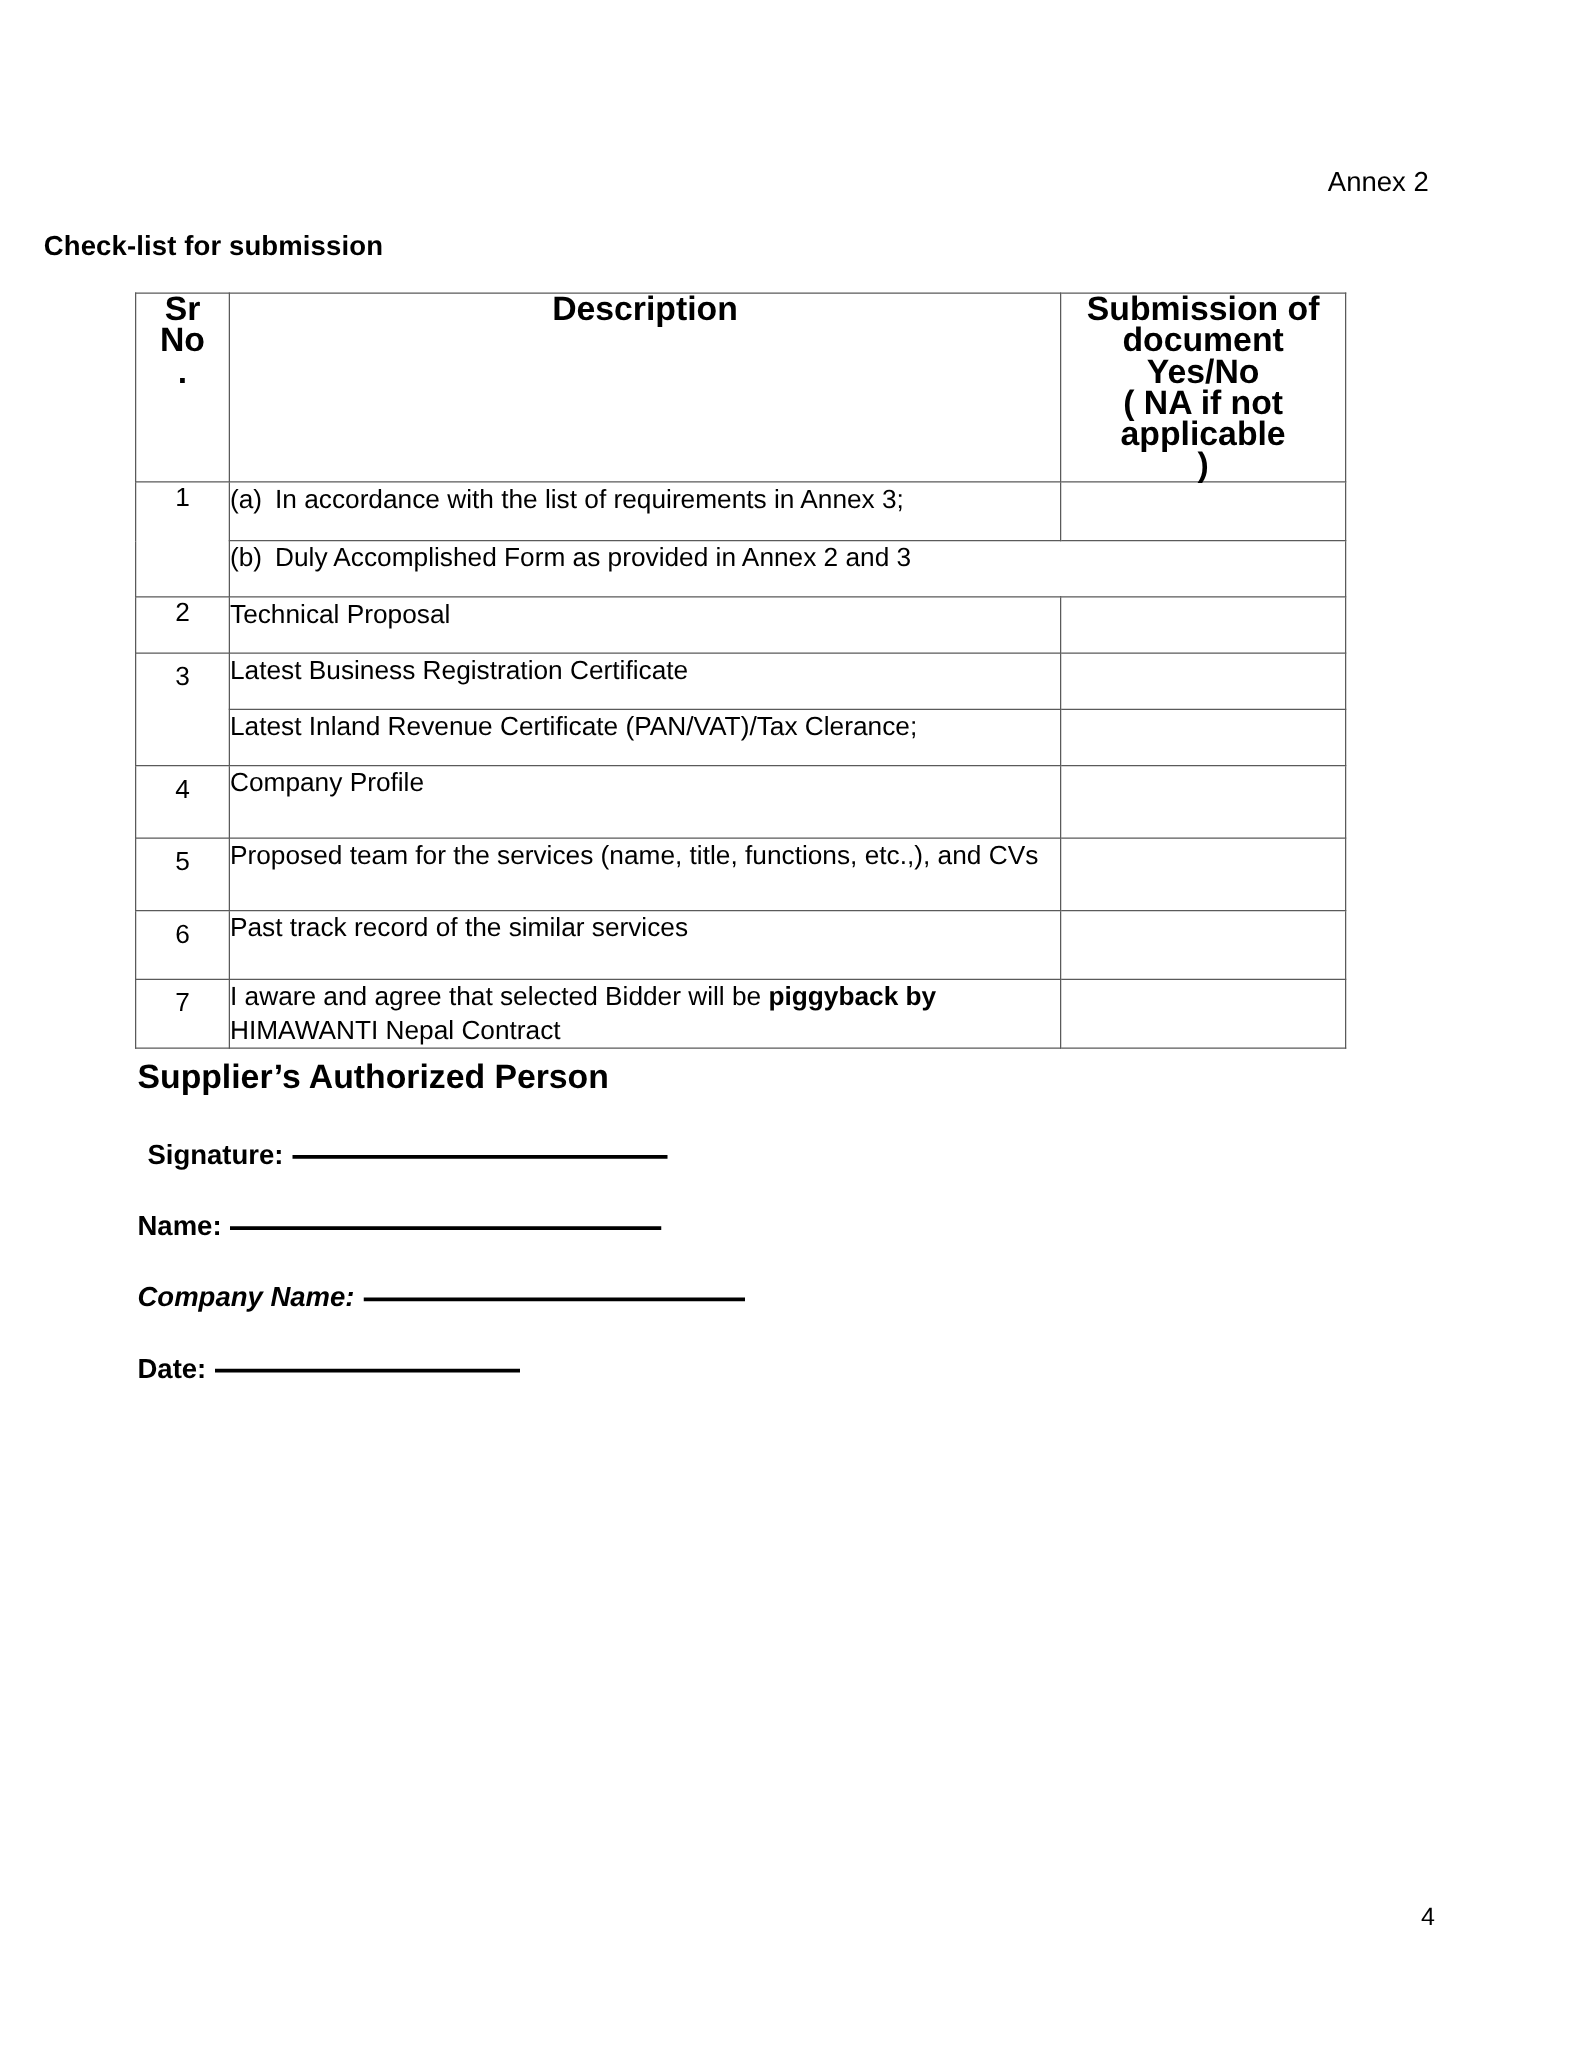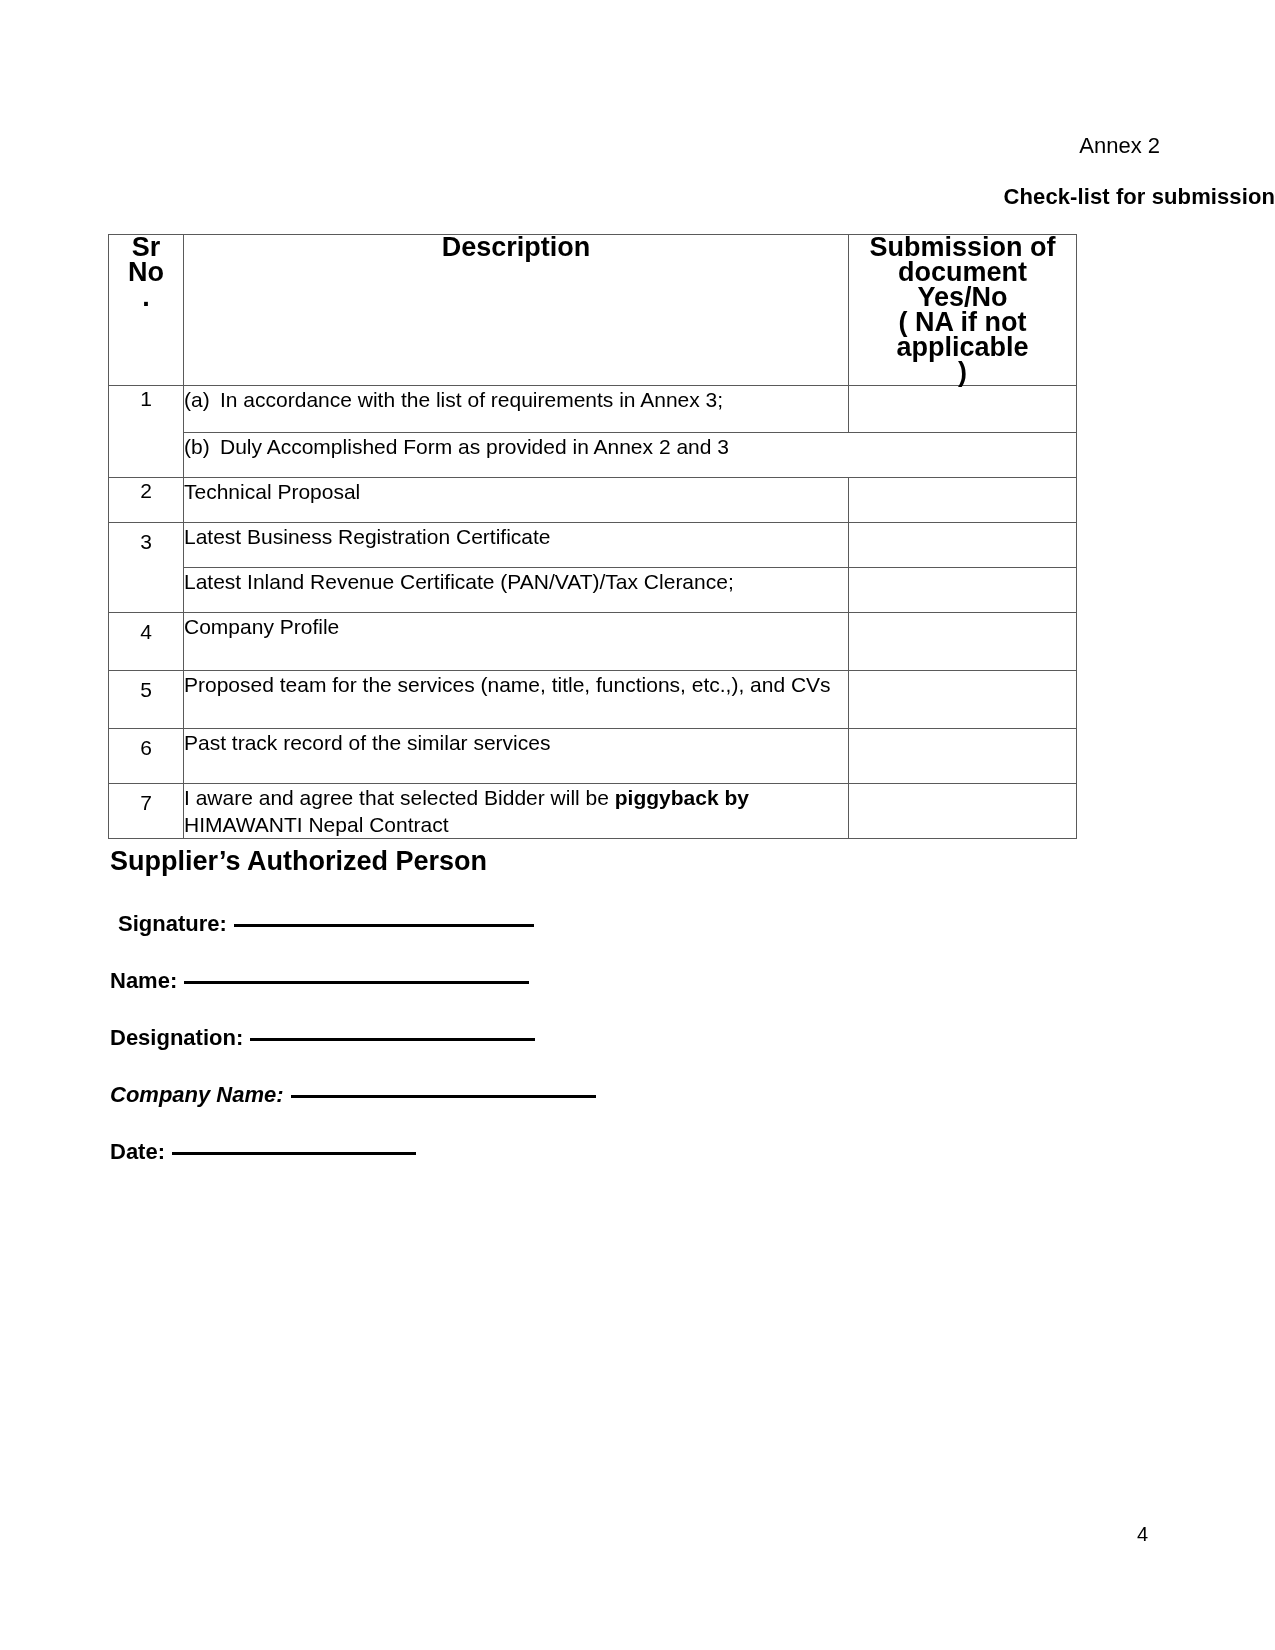--- a/index.html
+++ b/index.html
@@ -18,34 +18,35 @@
     height: 1650px;
     background: #ffffff;
     box-sizing: border-box;
     overflow: hidden;
   }
 
   
   .annex-label {
     position: absolute;
     top: 133px;
-    right: 115px;
+    right: 132px;
     font-size: 22px;
     line-height: 26px;
     white-space: nowrap;
   }
   .doc-title {
     position: absolute;
     top: 184px;
     left: 0;
     width: 1275px;
-    text-align: right;
+    text-align: left;
     font-size: 22px;
     font-weight: bold;
     letter-spacing: 0.1px;
+    padding-left: 35px;
     box-sizing: border-box;
   }
 
   
   .checklist-wrap {
     position: absolute;
     top: 234px;
     left: 108px;
     width: 968px;
   }
@@ -251,23 +252,20 @@
     <div class="sig-heading">Supplier’s Authorized Person</div>
 
     <div class="sig-row indented">
       <span class="sig-label">Signature:</span><span class="rule w-sig"></span>
     </div>
 
     <div class="sig-row">
       <span class="sig-label">Name:</span><span class="rule w-name"></span>
     </div>
 
-    <div class="sig-row">
-      <span class="sig-label">Designation:</span><span class="rule w-desg"></span>
-    </div>
 
     <div class="sig-row italic">
       <span class="sig-label">Company Name:</span><span class="rule w-comp"></span>
     </div>
 
     <div class="sig-row">
       <span class="sig-label">Date:</span><span class="rule w-date"></span>
     </div>
   </div>
 

